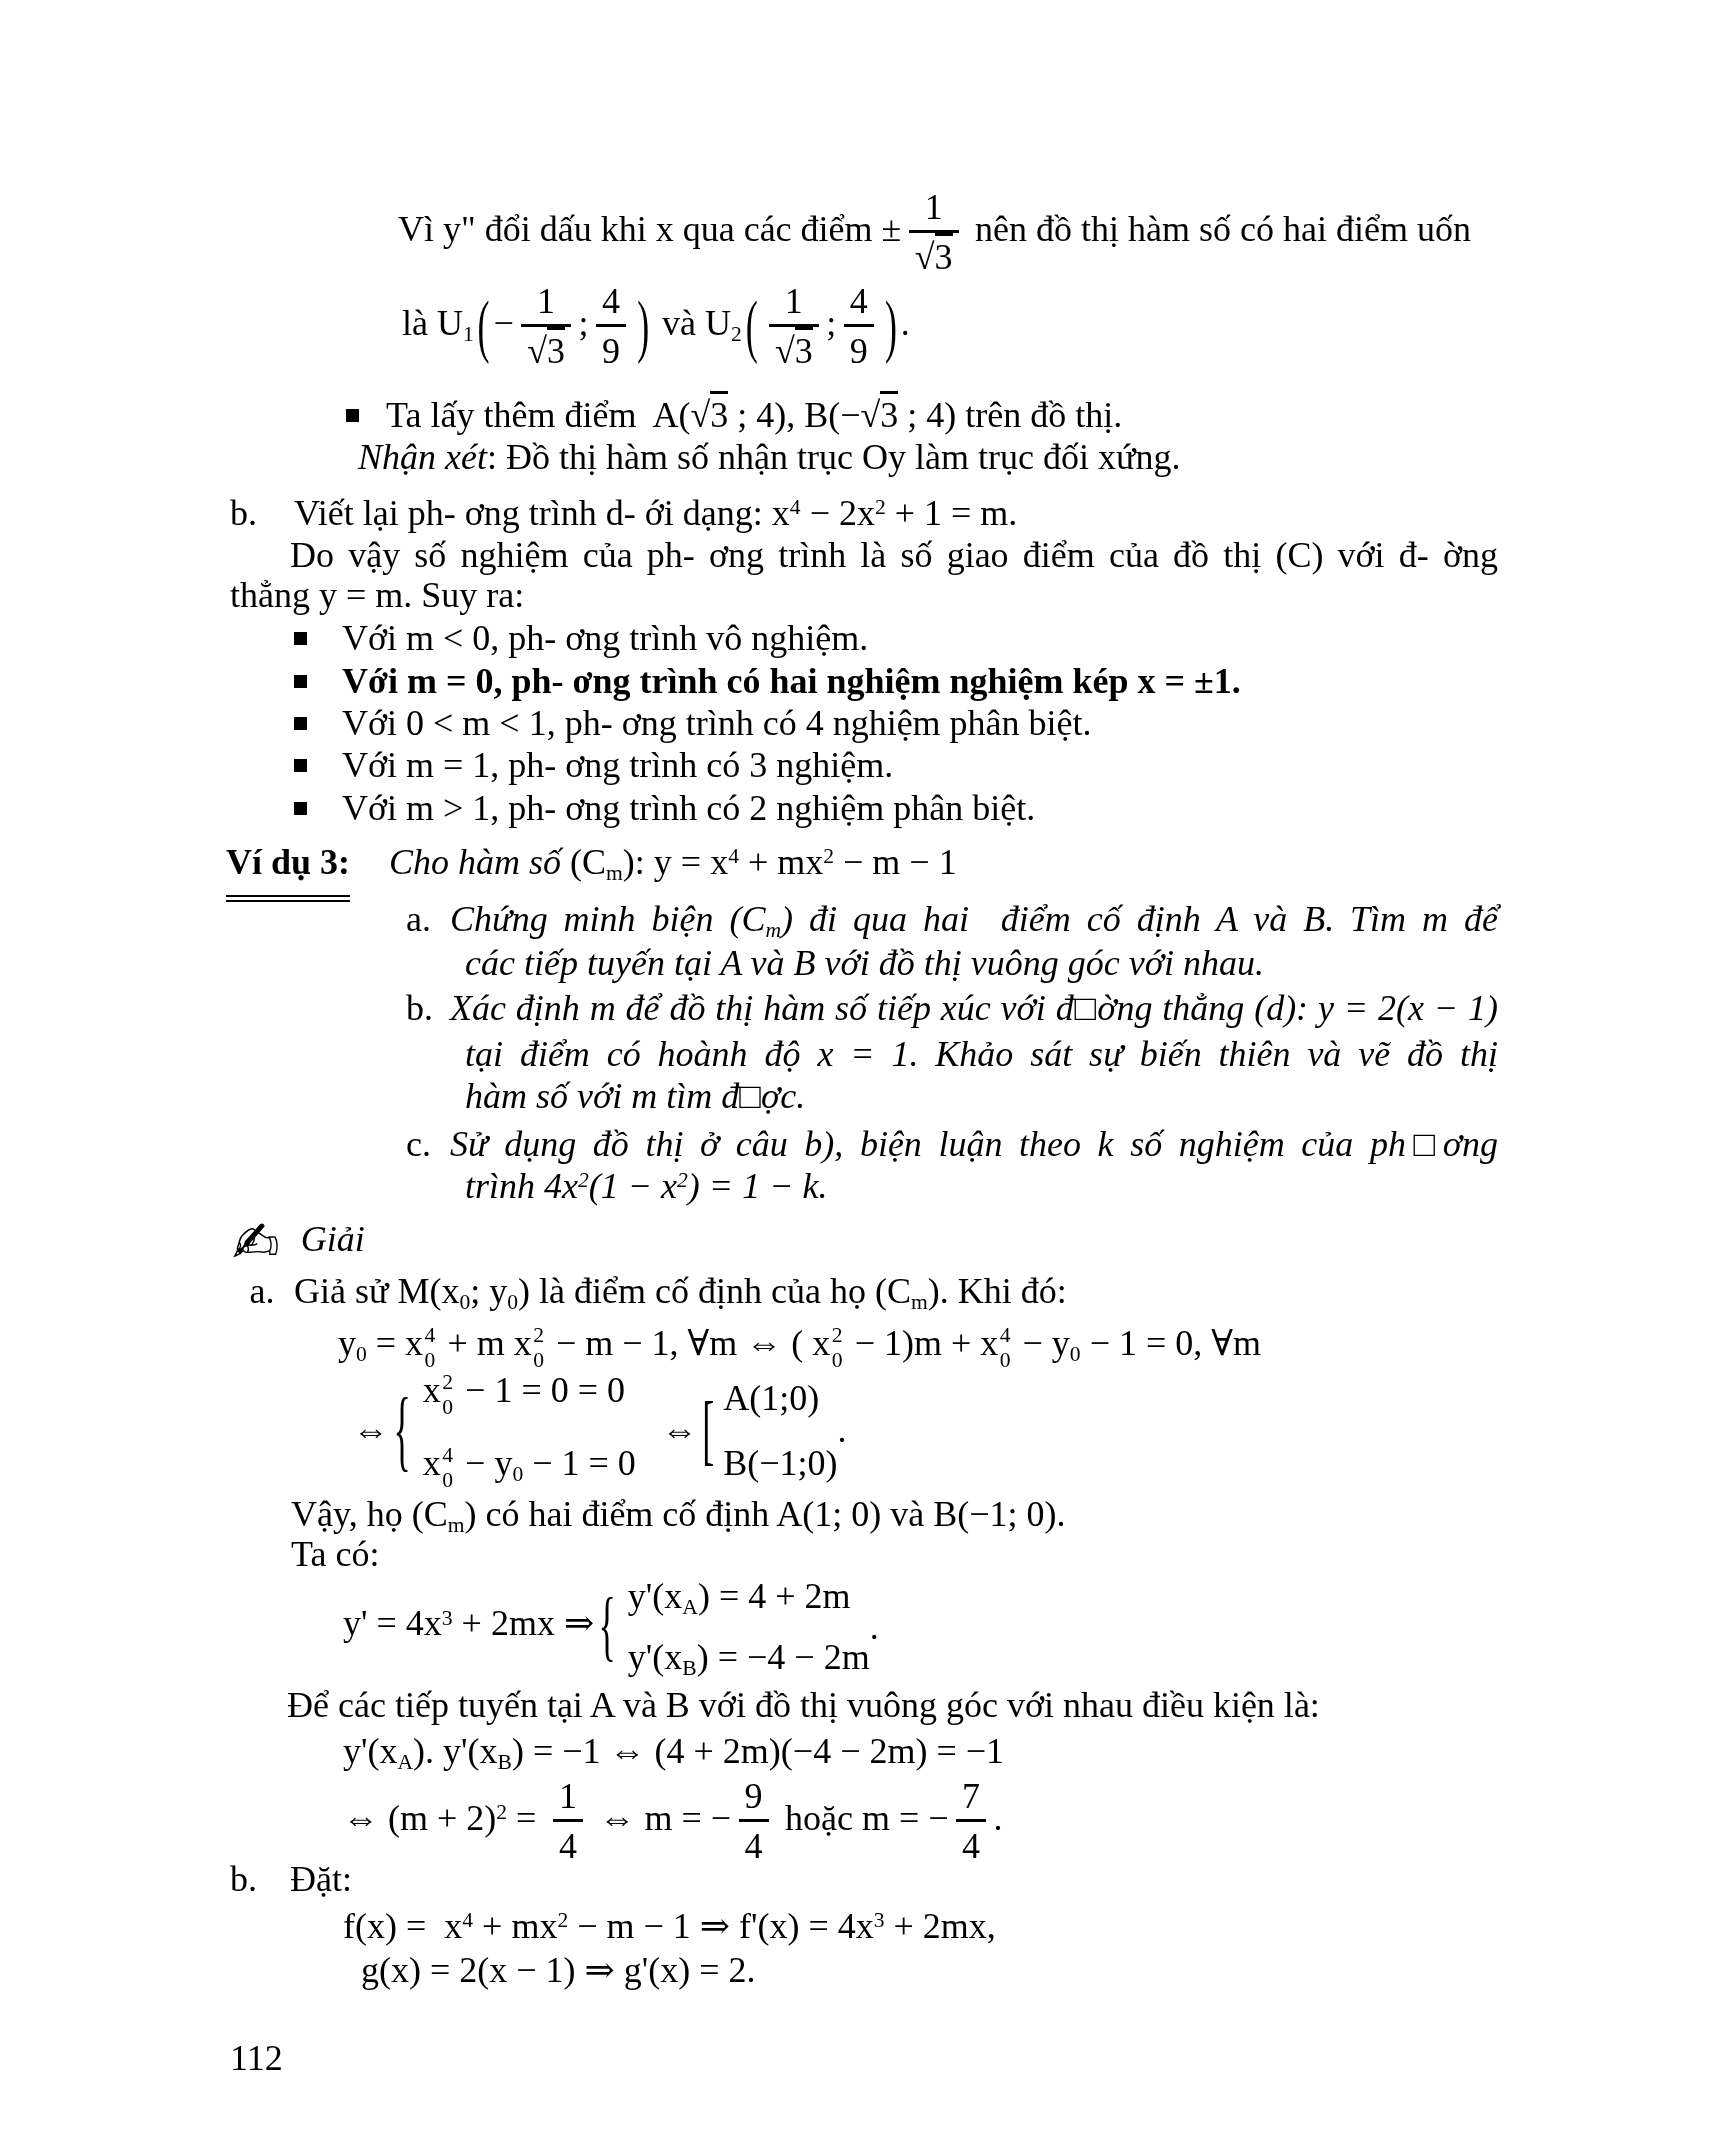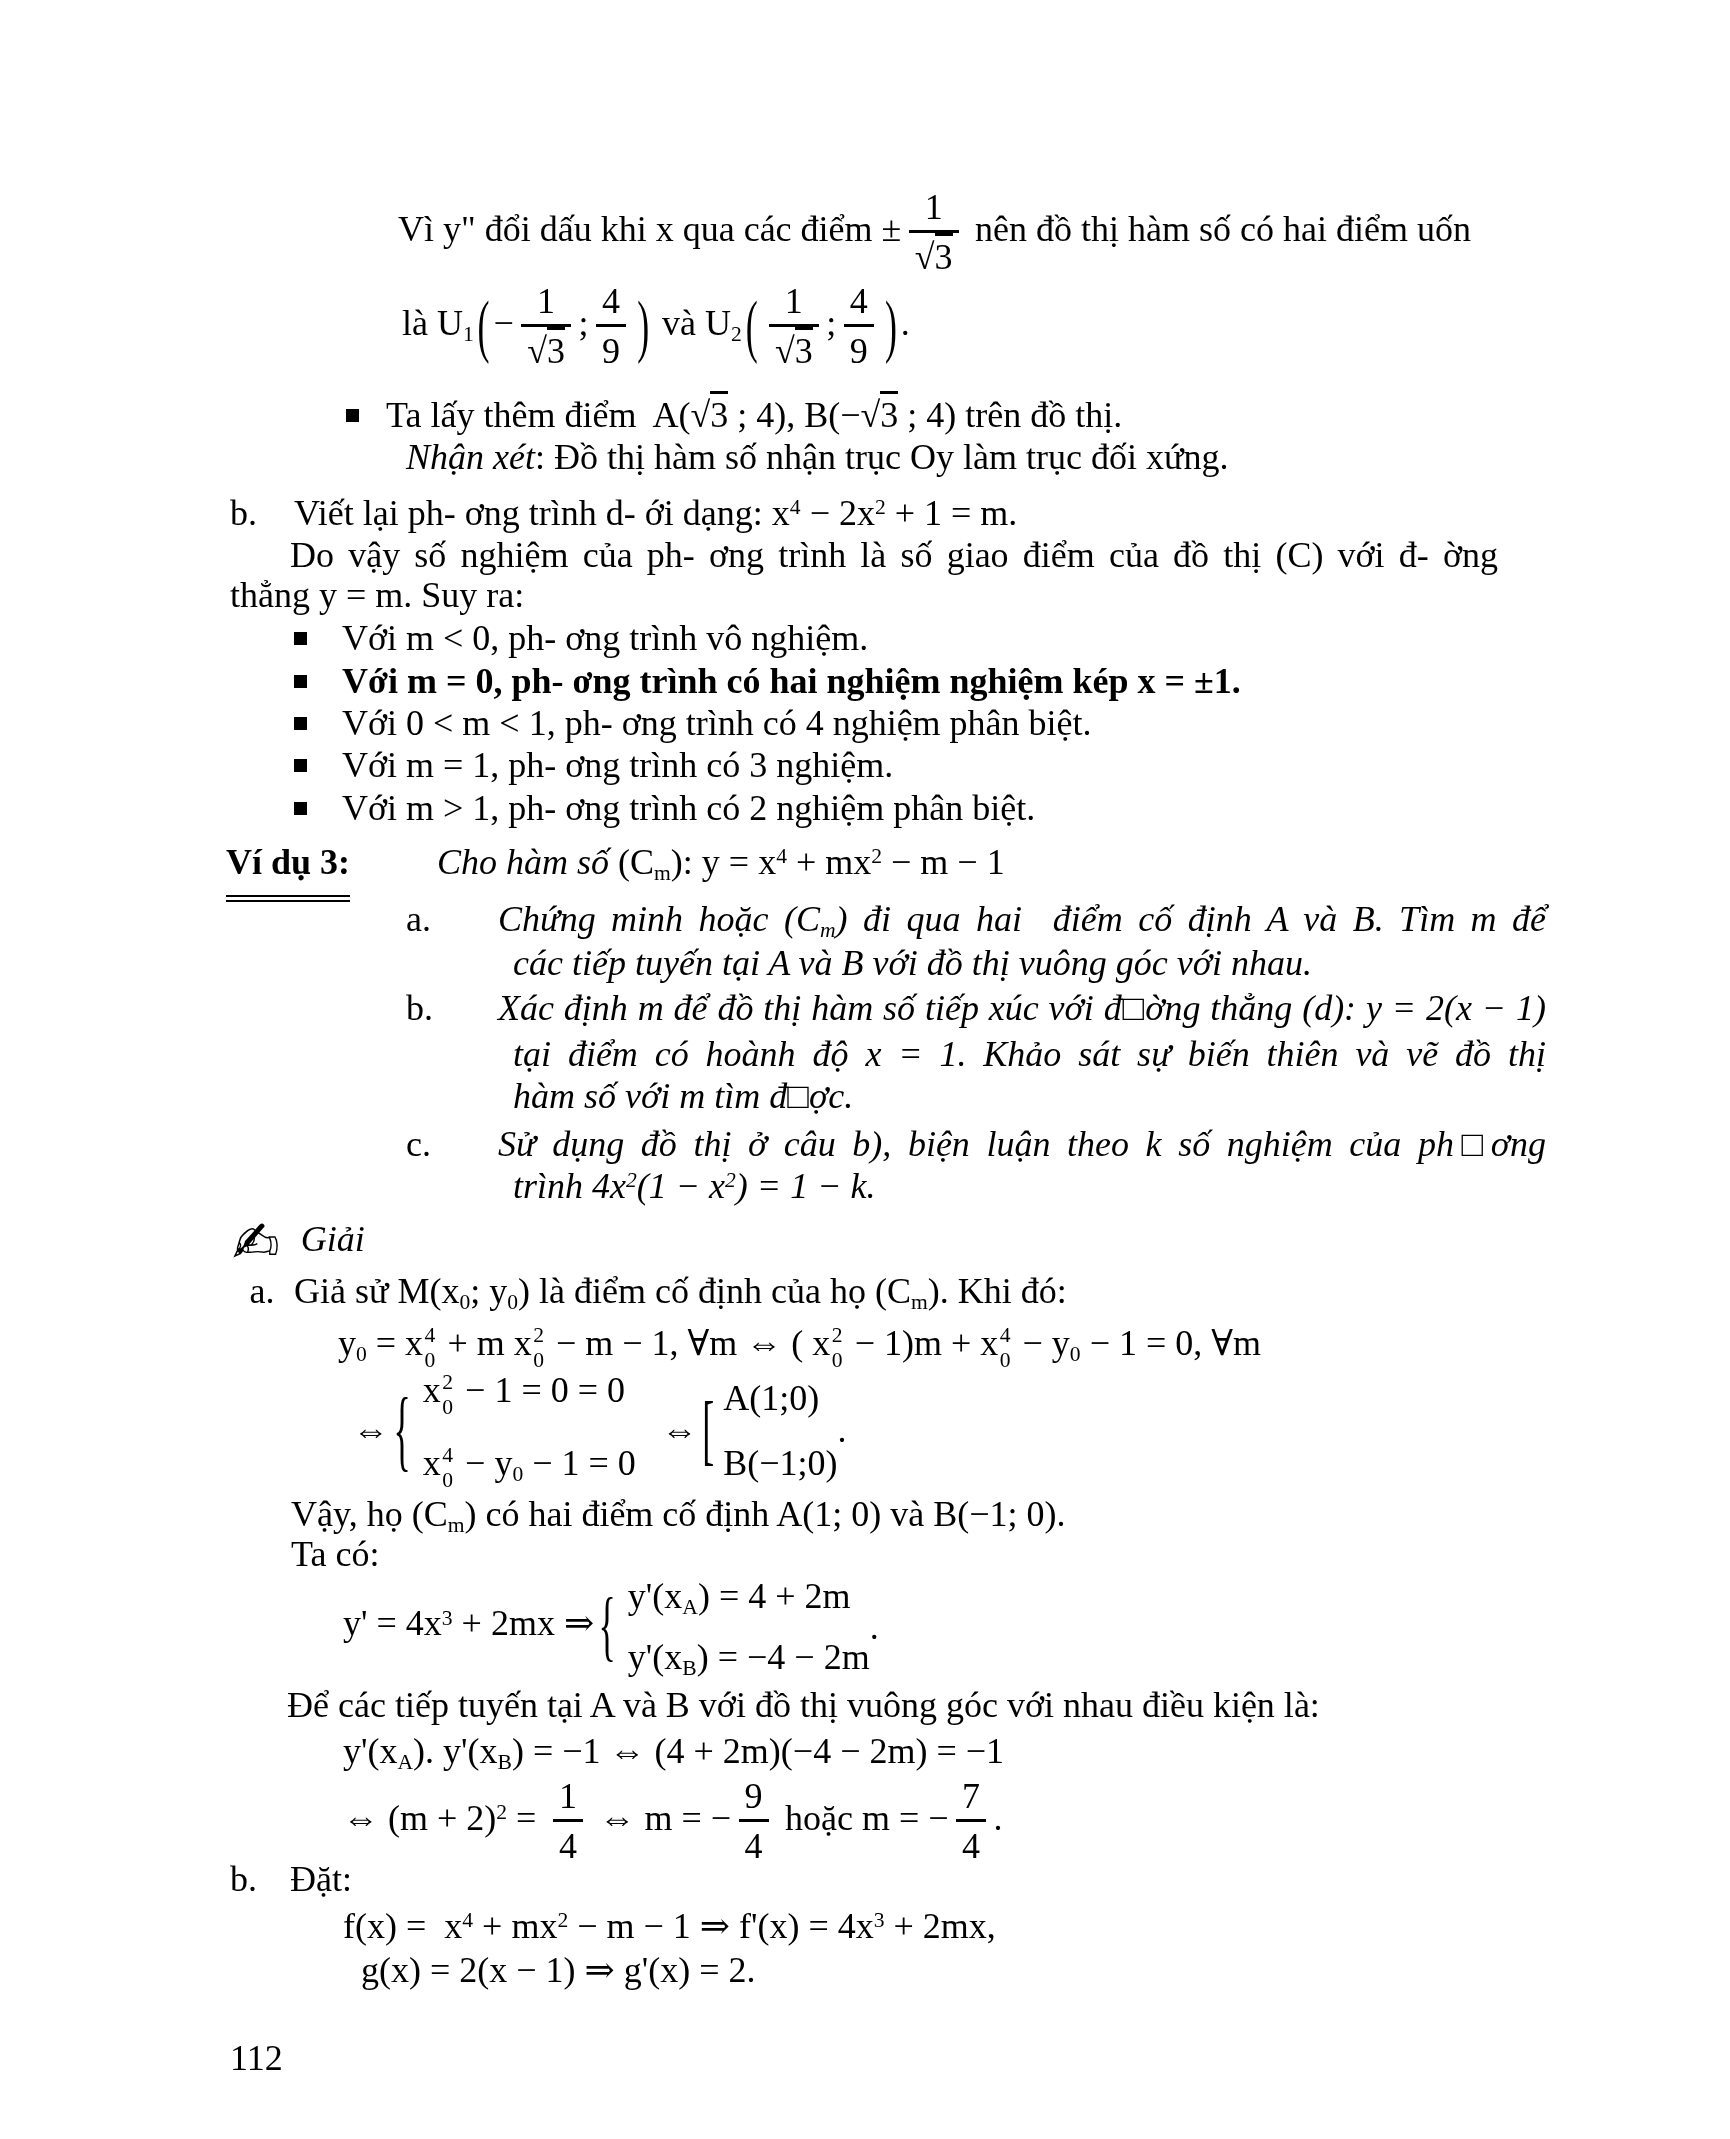--- a/index.html
+++ b/index.html
@@ -9,21 +9,21 @@
     width: 1730px;
     height: 2140px;
     background: #ffffff;
     color: #000000;
     font-family: "Liberation Serif", "DejaVu Serif", serif;
     font-size: 36px;
     overflow: hidden;
   }
   .abs { position: absolute; white-space: nowrap; line-height: 1.2; }
   .abs.just { white-space: normal; text-align: justify; text-align-last: justify; line-height: 1.2; }
-  .it { font-style: italic; margin-left: 48px; }
+  .it { font-style: italic; }
   .lbl  { display: inline-block; width: 64px; }
   .lbl2 { display: inline-block; width: 60px; }
 
   sup.s { font-size: 60%; line-height: 0; vertical-align: 0.5em; }
   sub.s { font-size: 60%; line-height: 0; vertical-align: -0.28em; }
 
   .frac { display: inline-block; vertical-align: middle; text-align: center; margin: 0 7.5px; }
   .frac .n { display: block; line-height: 1.02; padding: 0 6px 4.5px; }
   .frac .d { display: block; line-height: 1.02; border-top: 3.8px solid #000; padding: 6px 6px 0; }
   .rr { border-top: 3px solid #000; padding-top: 0.8px; }
@@ -92,21 +92,21 @@
   <div class="abs" style="left:294px; top:787px;">
     <span class="blt" style="margin-right:35px;"></span><span>Với m &gt; 1, ph- ơng trình có 2 nghiệm phân biệt.</span>
   </div>
 
   <div class="abs" style="left:226px; top:841px;">
     <span class="vd">Ví dụ 3:</span><span style="margin-left:39px;"><span class="it">Cho hàm số </span><span>(C</span><sub class="s">m</sub><span>): y = x</span><sup class="s">4</sup><span> + mx</span><sup class="s">2</sup><span> − m − 1</span></span>
   </div>
 
   <div class="abs" style="left:406px; top:898px;"><span>a.</span></div>
   <div class="abs just it" style="left:450px; top:898px; width:1048px;">
-    <span>Chứng minh hoặc (C</span><sub class="s">m</sub><span>) đi qua hai&nbsp; điểm cố định A và B. Tìm m để</span>
+    <span>Chứng minh biện (C</span><sub class="s">m</sub><span>) đi qua hai&nbsp; điểm cố định A và B. Tìm m để</span>
   </div>
   <div class="abs it" style="left:465px; top:942px;">
     <span>các tiếp tuyến tại A và B với đồ thị vuông góc với nhau.</span>
   </div>
 
   <div class="abs" style="left:406px; top:987px;"><span>b.</span></div>
   <div class="abs just it" style="left:450px; top:987px; width:1048px;">
     <span>Xác định m để đồ thị hàm số tiếp xúc với đ□ờng thẳng (d): y = 2(x − 1)</span>
   </div>
   <div class="abs just it" style="left:465px; top:1033px; width:1033px;">

